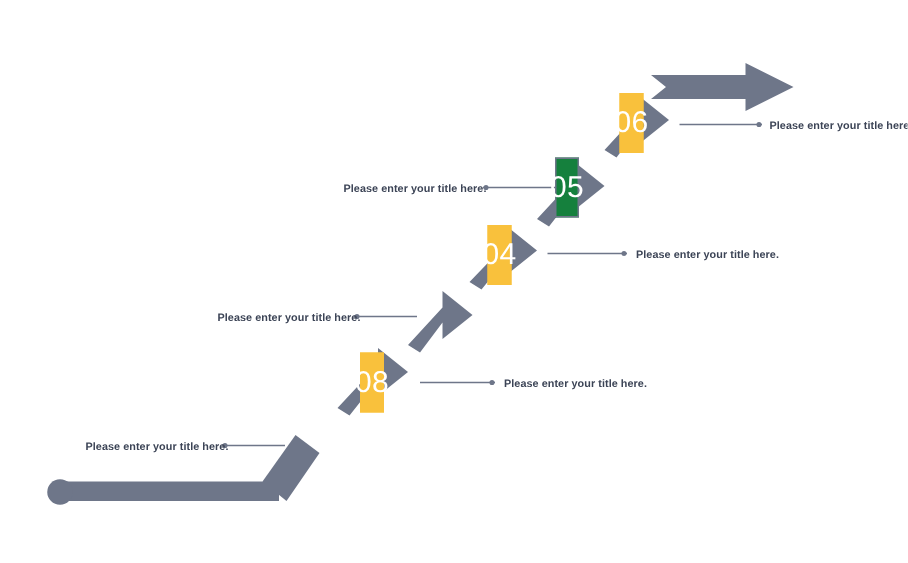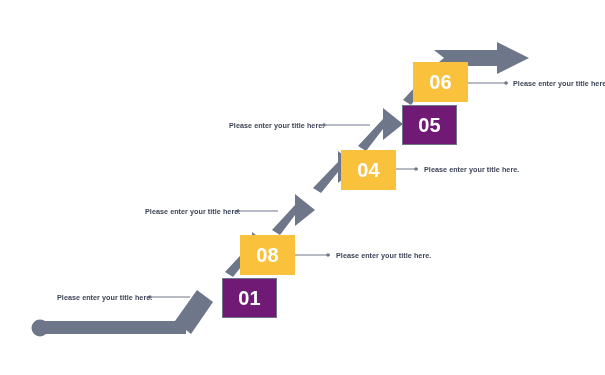--- a/index.html
+++ b/index.html
@@ -21,38 +21,37 @@
   }
   #art {
     position: absolute;
     left: 0;
     top: 0;
     width: 605px;
     height: 375px;
   }
   .step-box {
     position: absolute;
-    width: 55px;
+    width: 16px;
     height: 40px;
     box-sizing: border-box;
     display: flex;
     align-items: center;
     justify-content: center;
     color: #ffffff;
     font-family: "Liberation Sans", sans-serif;
     font-size: 20px;
-    font-weight: bold;
+    font-weight: normal;
     letter-spacing: 0.2px;
     line-height: 1;
     z-index: 6;
   }
   .step-box.dark {
-    background: #701a75;
+    background: #15803d;
     border: 1.4px solid #6e768a;
-    margin-left: 32px;
   }
   .step-box.light {
     background: #f9c13c;
     border: 1.4px solid #f9c13c;
   }
   .step-label {
     position: absolute;
     font-family: "Liberation Sans", sans-serif;
     font-size: 7.2px;
     font-weight: bold;
@@ -122,27 +121,24 @@
       <line x1="322" y1="125" x2="370" y2="125" stroke="#6e7689" stroke-width="1"></line>
       <circle cx="324" cy="125" r="1.7" fill="#6e7689"></circle>
     </g>
     <g>
       <line x1="453" y1="83" x2="508" y2="83" stroke="#6e7689" stroke-width="1"></line>
       <circle cx="506" cy="83" r="1.7" fill="#6e7689"></circle>
     </g>
 
   </svg>
 
-  <div class="step-box dark" style="left:190px; top:278px;">
-    <span>01</span>
-  </div>
   <div class="step-box light" style="left:240px; top:235px;">
     <span>08</span>
   </div>
-  <div class="step-box light" style="left:325px; top:150px;margin-left:16px;">
+  <div class="step-box light" style="left:325px; top:150px;">
     <span>04</span>
   </div>
   <div class="step-box dark" style="left:370px; top:105px;">
     <span>05</span>
   </div>
   <div class="step-box light" style="left:413px; top:62px;">
     <span>06</span>
   </div>
 
   <div class="step-label to-left" style="left:57px; top:294px;">Please enter your title here.</div>

